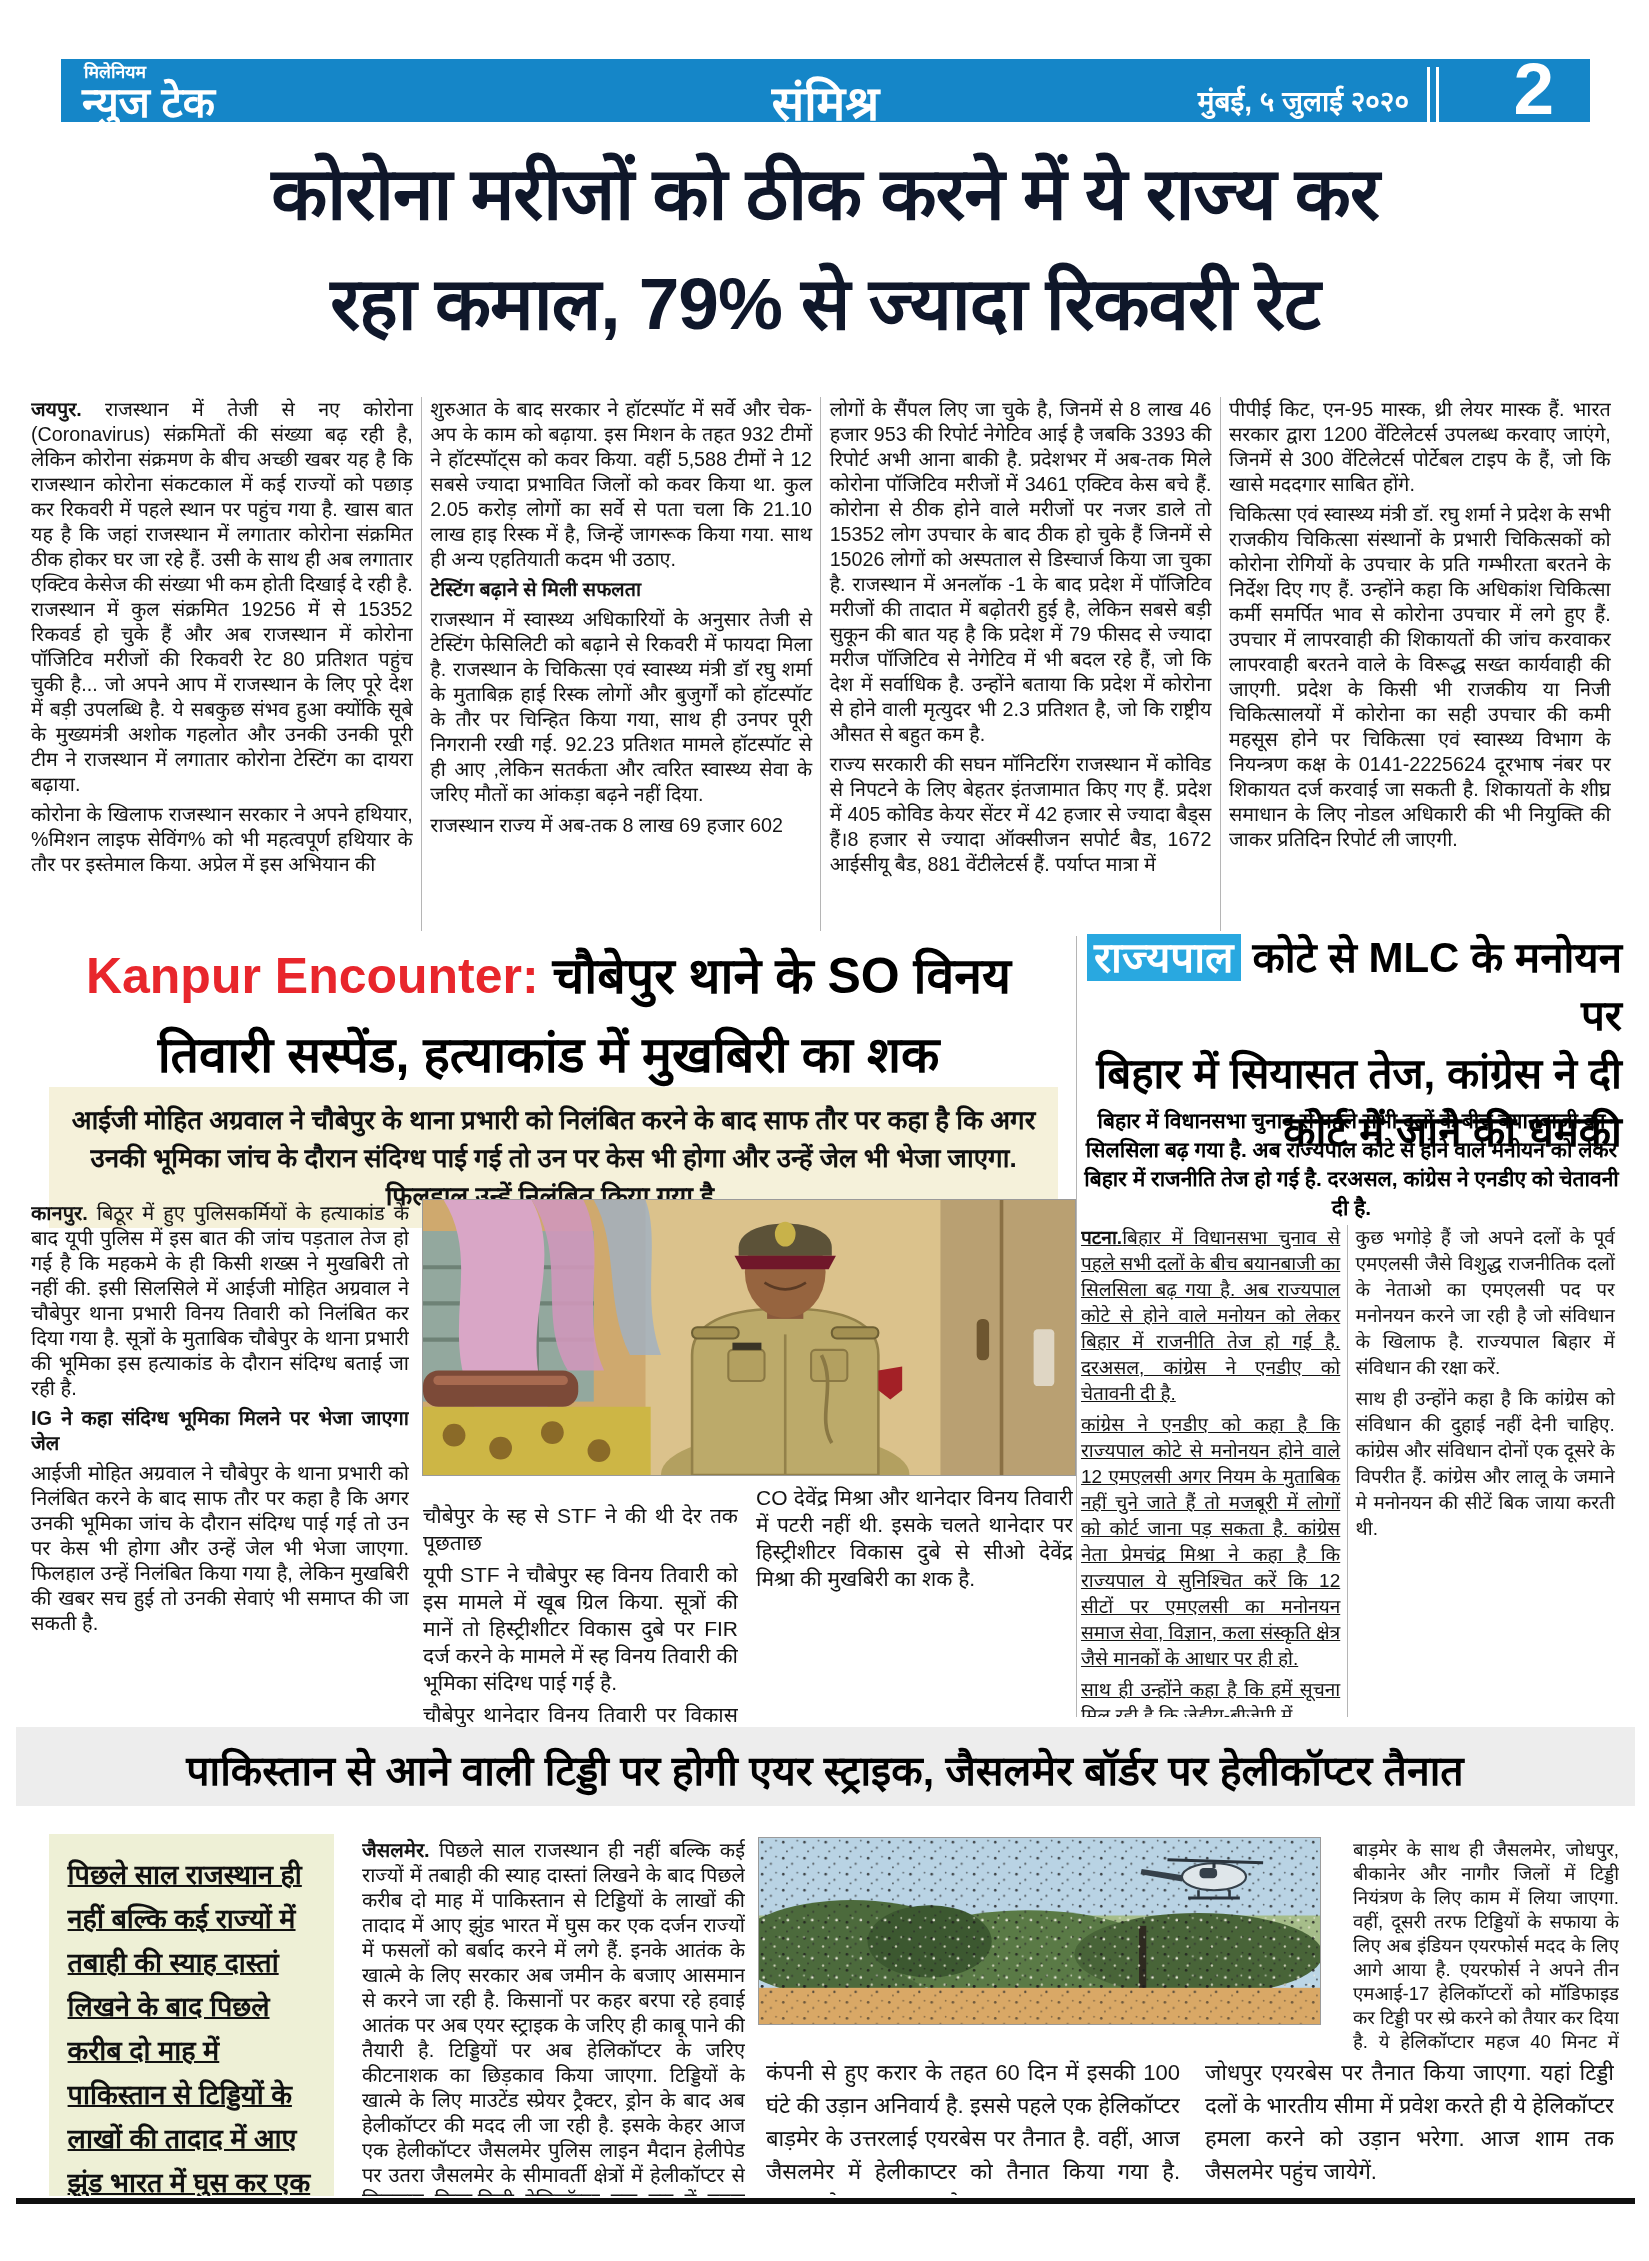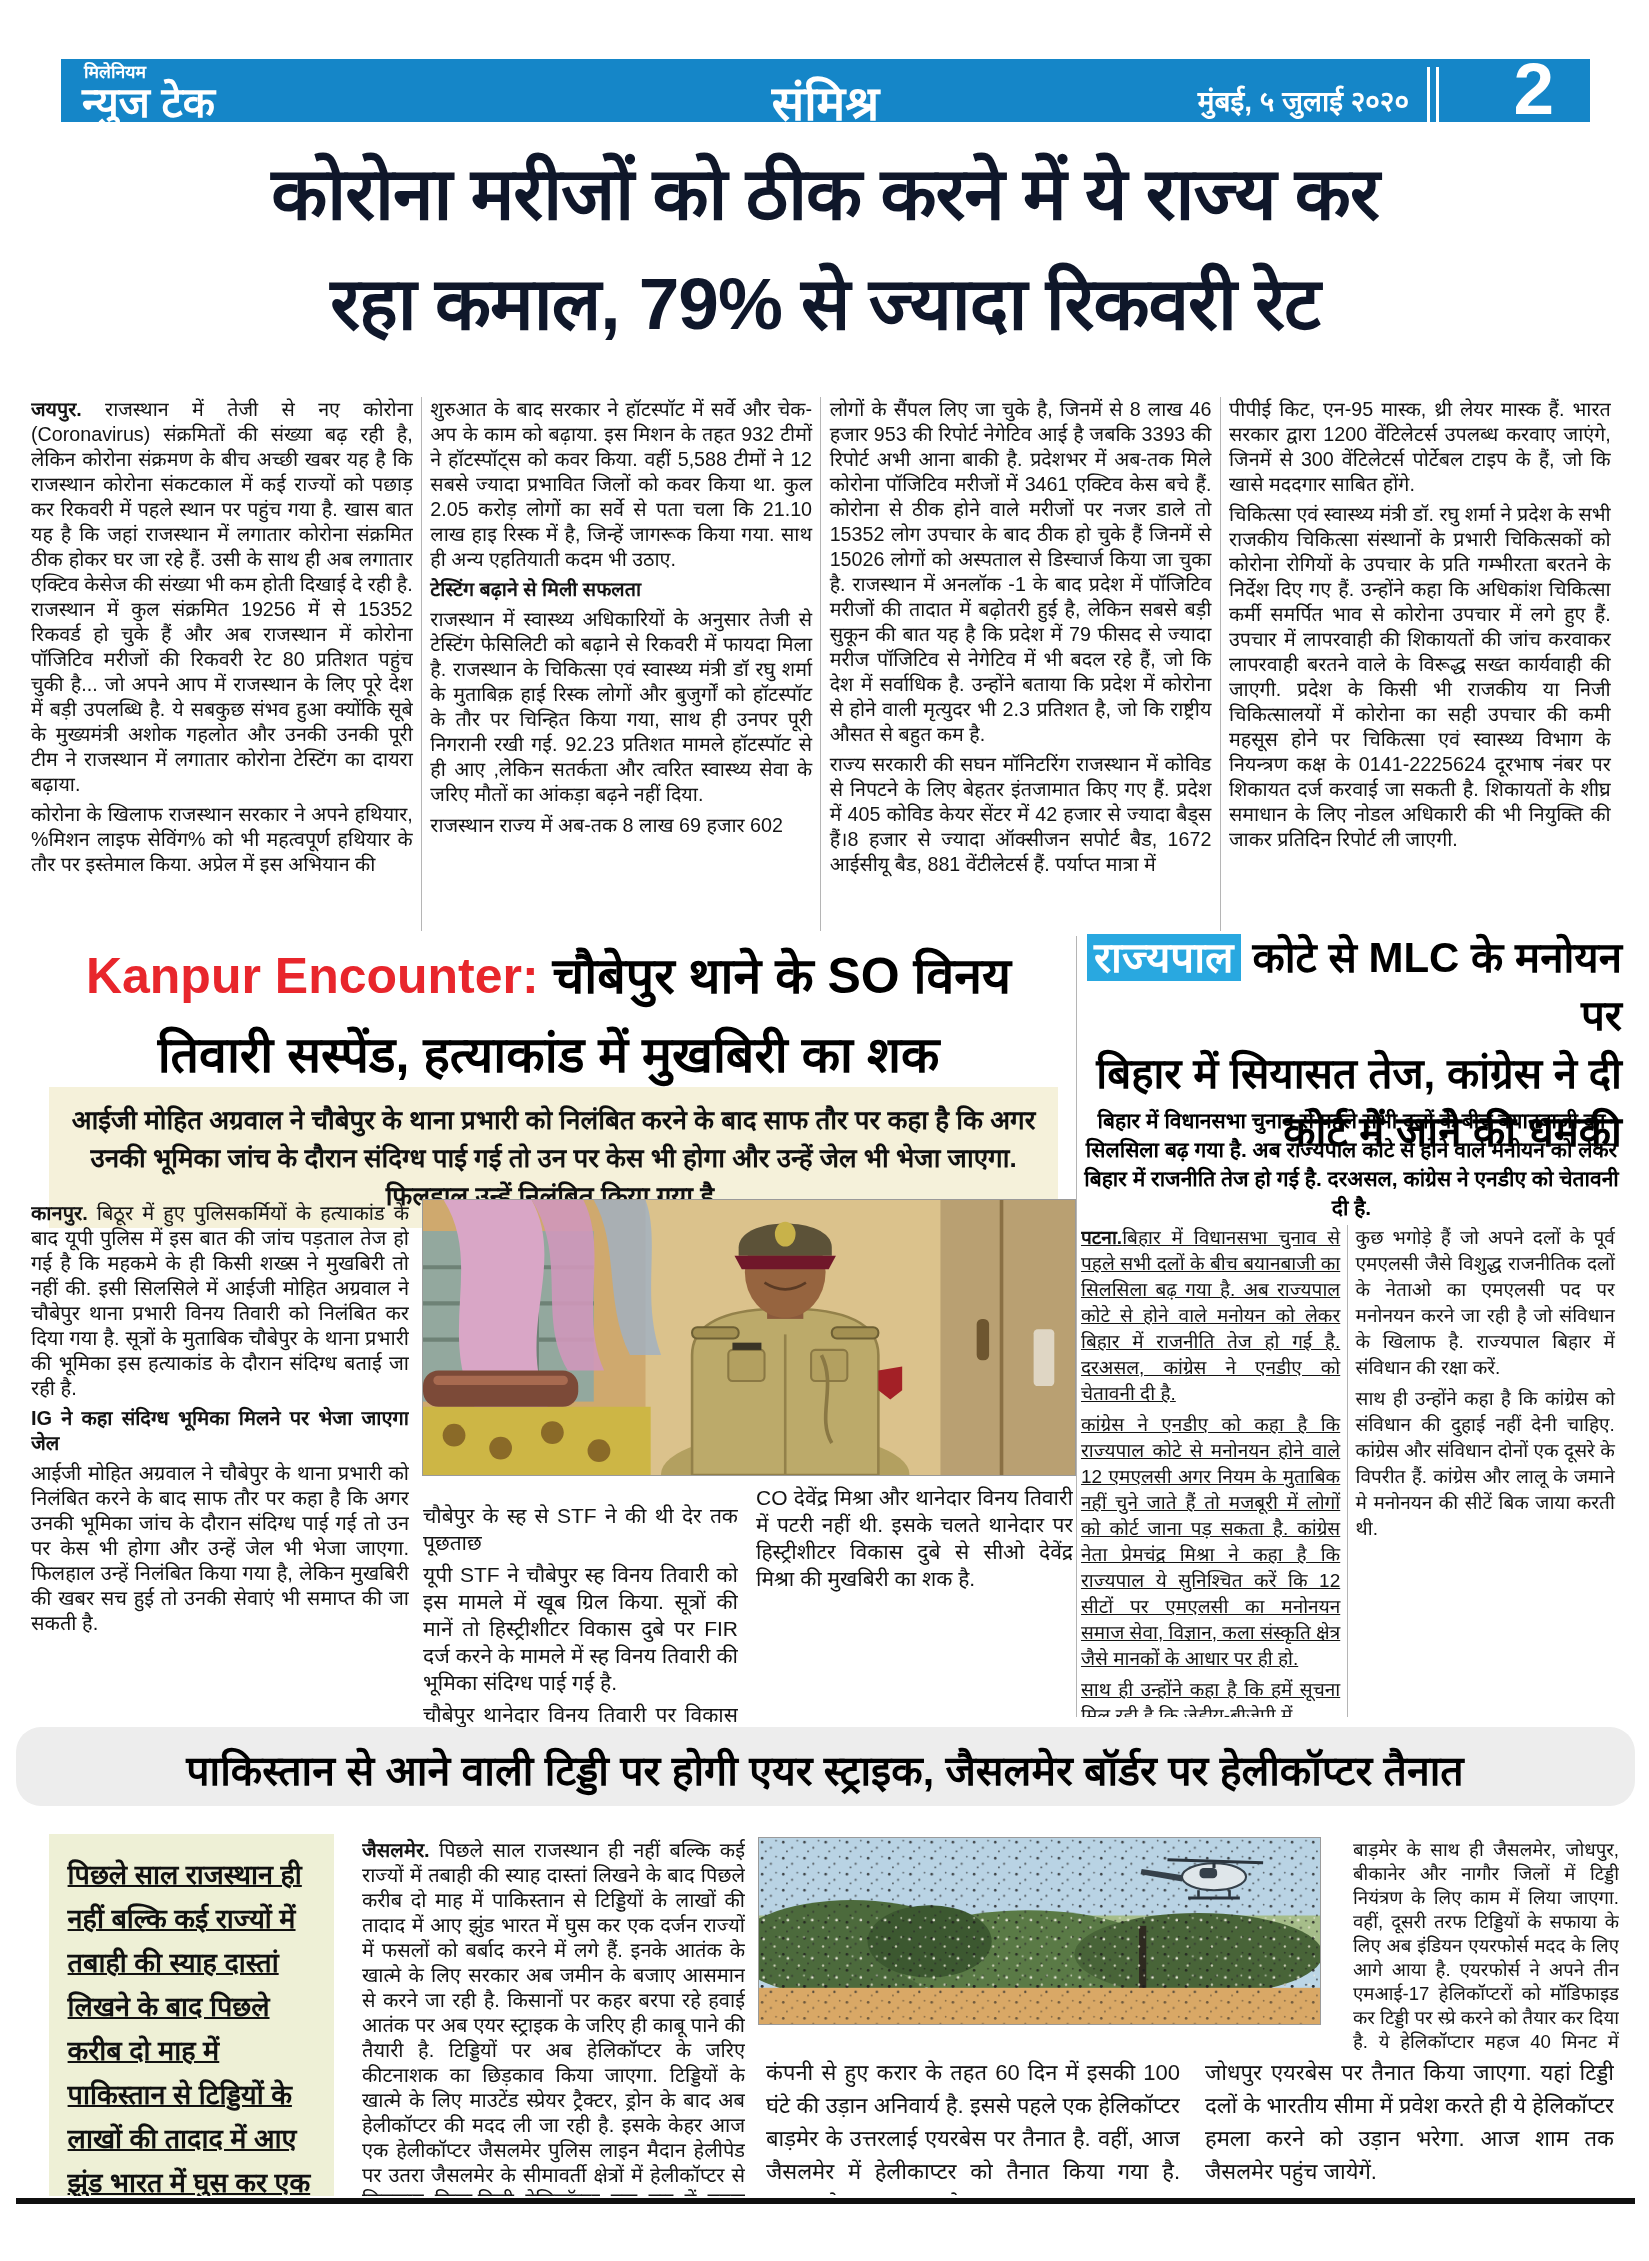--- a/index.html
+++ b/index.html
@@ -47,21 +47,21 @@
      font-size:42px;line-height:58px;font-weight:800;color:#000;}
   .hl-cyan{background:#29a8e0;color:#ffffff;padding:0 7.2px;}
   .bihar-standfirst{position:absolute;left:1081px;top:1106px;width:541px;text-align:center;
      font-size:21px;line-height:29px;font-weight:bold;color:#000;}
   .bihar-cols{position:absolute;left:1081px;top:1225px;width:541px;height:492px;display:flex;}
   .bihar-col{flex:1 1 0;font-size:19px;line-height:26px;padding:0 7.2px;}
   .bihar-col:first-child{padding-left:0;text-decoration:underline;}
   .bihar-col + .bihar-col{border-left:1px solid #b5b5b5;}
 
   
-  .locust-band{position:absolute;left:15.5px;top:1727px;width:1619px;height:79px;background:#ededed;border-radius:25px;}
+  .locust-band{position:absolute;left:15.5px;top:1727px;width:1619px;height:79px;background:#ededed;}
   .locust-band-text{position:absolute;left:0;right:0;top:13.5px;text-align:center;
      font-size:41px;font-weight:800;color:#000;}
   .locust-box{position:absolute;left:49px;top:1834px;width:248px;height:325px;background:#eef0d6;
      padding:18.6px;font-size:27px;line-height:44px;font-weight:bold;color:#111;}
   .locust-box u{text-decoration-thickness:2.1px;}
   .locust-col1{position:absolute;left:362px;top:1838px;width:383px;height:358px;font-size:20px;line-height:25px;}
   .locust-col4{position:absolute;left:1353px;top:1838px;width:266px;height:212px;font-size:18.6px;line-height:24px;}
   .locust-capA{position:absolute;left:766px;top:2056px;width:414px;height:139px;font-size:22px;line-height:33px;}
   .locust-capB{position:absolute;left:1205px;top:2056px;width:409px;height:139px;font-size:22px;line-height:33px;}
   .bottom-rule{position:absolute;left:15.5px;top:2198px;width:1619px;height:5.7px;background:#101010;}

